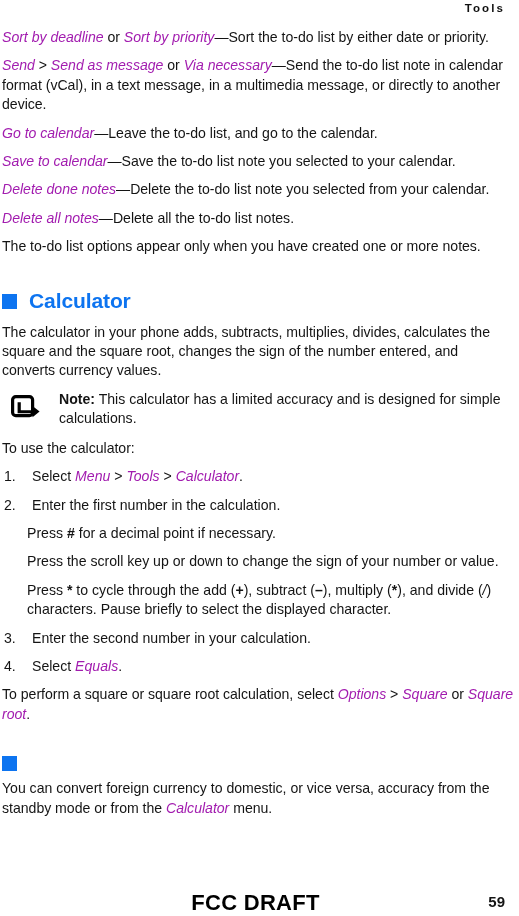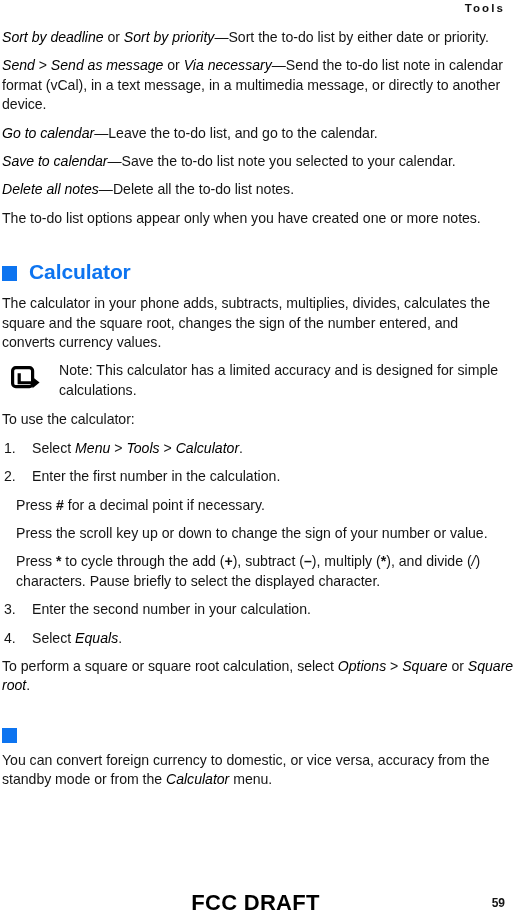--- a/index.html
+++ b/index.html
@@ -47,21 +47,21 @@
 
   p.body {
     margin: 0 0 9px 0;
     font-size: 14.1px;
     line-height: 19.4px;
     color: #141414;
     letter-spacing: -0.02px;
   }
 
   .em-blue {
-    color: #000000;
+    color: #a21caf;
     font-style: italic;
   }
 
   .gt {
     color: #141414;
     font-style: normal;
   }
 
   
   h2.section {
@@ -101,21 +101,21 @@
     top: 5px;
     width: 30px;
     height: 25px;
   }
   .note-text {
     margin: 0;
     font-size: 14.1px;
     line-height: 19.4px;
     color: #141414;
   }
-  .note-label { font-weight: normal; text-align: center; }
+  .note-label { font-weight: bold; text-align: center; }
 
   
   ol.steps {
     margin: 0;
     padding: 0;
     list-style: none;
   }
   ol.steps > li {
     position: relative;
     padding-left: 30px;
@@ -127,21 +127,21 @@
   ol.steps > li .num {
     position: absolute;
     left: 2px;
     top: 0;
     width: 21px;
     text-align: left;
     font-size: 14.1px;
     color: #141414;
   }
   p.substep {
-    margin: 0 0 9px 14px;
+    margin: 0 0 9px 25px;
     font-size: 14.1px;
     line-height: 19.4px;
     color: #141414;
   }
   .mono-b { font-weight: bold; }
   .slash-i { font-style: italic; }
 
   
   .footer {
     position: absolute;
@@ -158,21 +158,21 @@
     text-align: center;
     color: #000000;
     font-size: 22px;
     font-weight: bold;
     letter-spacing: 0.3px;
   }
   .page-number {
     position: absolute;
     right: 6px;
     bottom: 6px;
-    font-size: 12px;
+    font-size: 15px;
     font-weight: bold;
     color: #141414;
   }
 </style>
 </head>
 <body>
 
 <div class="page">
 
   <div class="running-header">Tools</div>
@@ -180,20 +180,21 @@
   <div class="content">
 
     <p class="body"><span class="em-blue">Sort by deadline</span><span> or </span><span class="em-blue">Sort by priority</span><span>—Sort the to-do list by either date or priority.</span></p>
 
     <p class="body"><span class="em-blue">Send</span><span class="gt"> &gt; </span><span class="em-blue">Send as message</span><span> or </span><span class="em-blue">Via necessary</span><span>—Send the to-do list note in calendar format (vCal), in a text message, in a multimedia message, or directly to another device.</span></p>
 
     <p class="body"><span class="em-blue">Go to calendar</span><span>—Leave the to-do list, and go to the calendar.</span></p>
 
     <p class="body"><span class="em-blue">Save to calendar</span><span>—Save the to-do list note you selected to your calendar.</span></p>
 
+    <p class="body"><span class="em-blue">Delete done notes</span><span>—Delete the to-do list note you selected from your calendar.</span></p>
 
     <p class="body"><span class="em-blue">Delete all notes</span><span>—Delete all the to-do list notes.</span></p>
 
     <p class="body">The to-do list options appear only when you have created one or more notes.</p>
 
     <div class="sec-gap-top"></div>
     <h2 class="section">
       <span class="sq-bullet"></span>
       <span>Calculator</span>
     </h2>

